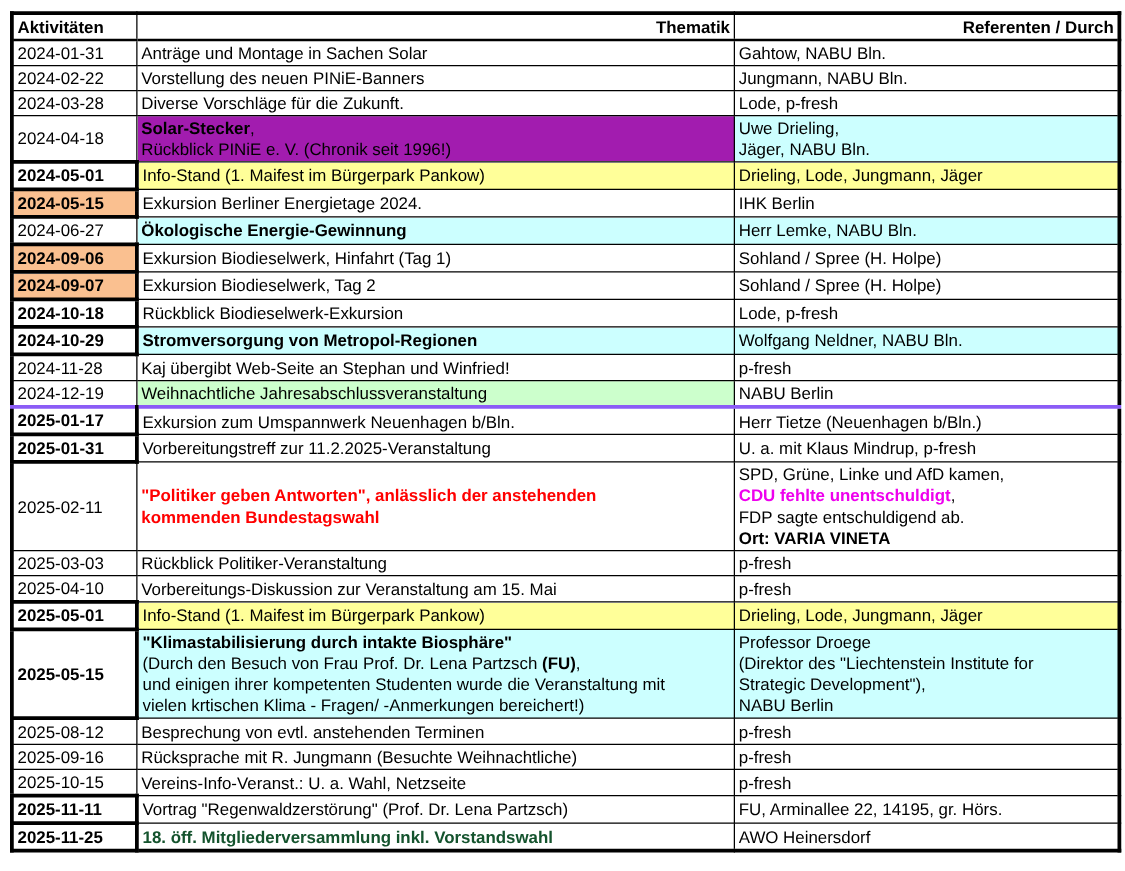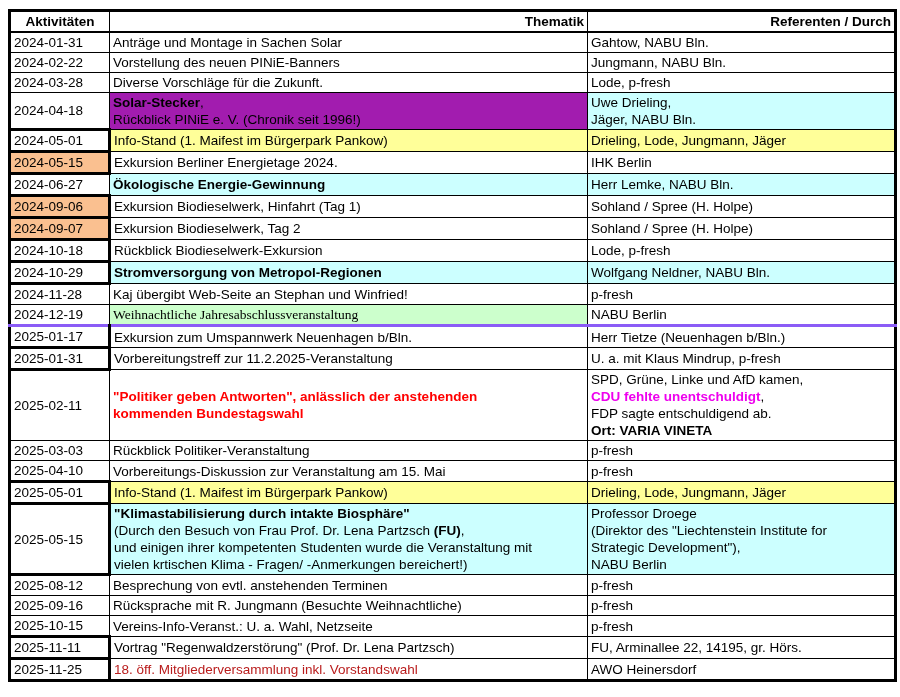--- a/index.html
+++ b/index.html
@@ -5,23 +5,23 @@
   html,body{margin:0;padding:0;background:#fff;}
   body{width:900px;height:697px;overflow:hidden;font-family:"Liberation Sans",sans-serif;}
   .wrap{padding:9px 6px 0 8px;}
   table{border-collapse:collapse;table-layout:fixed;width:886px;border:3px solid #000;}
   col.c-date{width:100px;}
   col.c-them{width:478px;}
   col.c-ref{width:308px;}
   th,td{border:1px solid #000;font-size:13.5px;line-height:17px;padding:1px 3px;
         overflow:hidden;white-space:nowrap;vertical-align:middle;color:#000;}
   th{font-weight:bold;text-align:right;border-bottom:2px solid #000;}
-  th.date-col{text-align:center;}
+  th.date-col{text-align:left;}
   td.date{}
-  td.date.bold{font-weight:normal;}
+  td.date.bold{font-weight:bold;}
   td.boxed{border:3px solid #000;}
   tr.year-sep td{border-top:3px solid #8b5cf6;}
   td div{overflow:hidden;}
 </style>
 </head>
 <body>
 
 <div class="wrap">
   <table>
     <colgroup>
@@ -142,21 +142,21 @@
           <td class="date">2024-11-28</td>
           <td>
             <div><span>Kaj übergibt Web-Seite an Stephan und Winfried!</span></div>
           </td>
           <td>
             <div><span>p-fresh</span></div>
           </td>
         </tr>
         <tr>
           <td class="date">2024-12-19</td>
-          <td style="background: rgb(204, 255, 204); font-family: Liberation Serif, serif;">
+          <td style="background: rgb(204, 255, 204);">
             <div><span>Weihnachtliche Jahresabschlussveranstaltung</span></div>
           </td>
           <td>
             <div><span>NABU Berlin</span></div>
           </td>
         </tr>
         <tr class="year-sep">
           <td class="date boxed bold">2025-01-17</td>
           <td>
             <div><span>Exkursion zum Umspannwerk Neuenhagen b/Bln.</span></div>
@@ -261,21 +261,21 @@
           <td>
             <div><span>Vortrag "Regenwaldzerstörung" (Prof. Dr. Lena Partzsch)</span></div>
           </td>
           <td>
             <div><span>FU, Arminallee 22, 14195, gr. Hörs.</span></div>
           </td>
         </tr>
         <tr>
           <td class="date boxed bold">2025-11-25</td>
           <td>
-            <div><span style="color: #b91c1c;">18. öff. Mitgliederversammlung inkl. Vorstandswahl</span></div>
+            <div><span style="color: #14532d; font-weight: bold;">18. öff. Mitgliederversammlung inkl. Vorstandswahl</span></div>
           </td>
           <td>
             <div><span>AWO Heinersdorf</span></div>
           </td>
         </tr>
       </tbody>
   </table>
 </div>
 
 </body></html>

